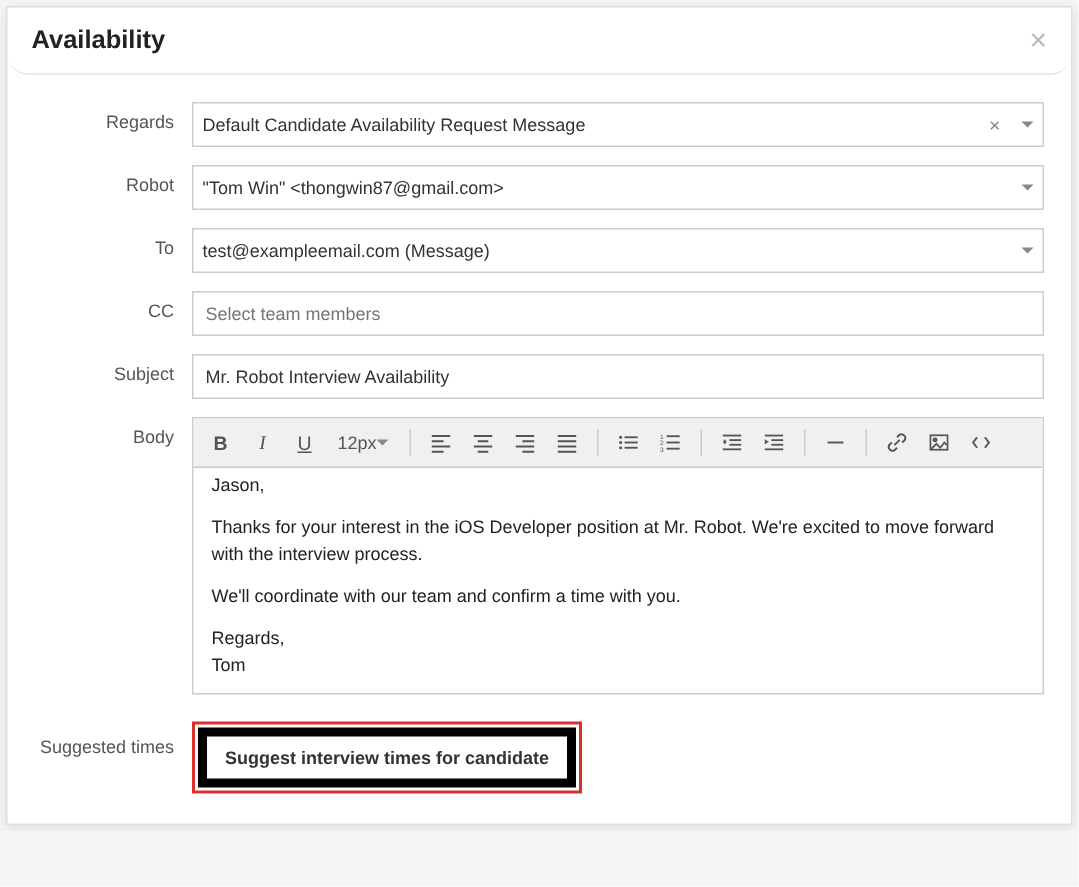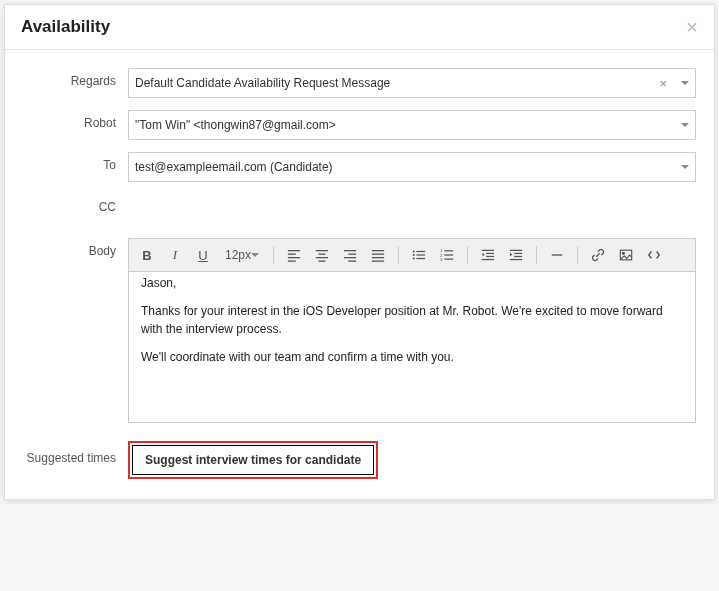--- a/index.html
+++ b/index.html
@@ -14,20 +14,21 @@
     background: #fff;
     border: 1px solid #ddd;
     box-shadow: 0 2px 8px rgba(0,0,0,0.1);
   }
   .modal-header {
     display: flex;
     justify-content: space-between;
     align-items: center;
     padding: 12px 16px;
     border-bottom: 1px solid #e5e5e5;
+    border-radius: 14px;
   }
   .modal-title {
     font-size: 17px;
     font-weight: 600;
     color: #222;
   }
   .modal-close {
     font-size: 20px;
     color: #bbb;
     cursor: pointer;
@@ -132,21 +133,21 @@
   .editor-content {
     padding: 2px 12px;
     font-size: 12px;
     color: #222;
     line-height: 1.5;
     min-height: 150px;
   }
   .editor-content p { margin: 0 0 10px 0; }
   .suggest-btn {
     display: inline-block;
-    border: 1px solid #000000;
+    border: 6px solid #000000;
     background: #fff;
     padding: 7px 12px;
     font-size: 12px;
     font-weight: 600;
     color: #333;
     cursor: pointer;
   }
   .highlight-box {
     border: 2px solid #d9302c;
     display: inline-block;
@@ -182,31 +183,38 @@
           <span class="val">"Tom Win" &lt;thongwin87@gmail.com&gt;</span>
           <span class="caret"></span>
         </div>
       </div>
     </div>
 
     <div class="form-row">
       <div class="form-label">To</div>
       <div class="form-control-wrap">
         <div class="select2">
-          <span class="val">test@exampleemail.com (Candidate)</span>
+          <span class="val">test@exampleemail.com (Message)</span>
           <span class="caret"></span>
         </div>
       </div>
     </div>
 
     <div class="form-row">
       <div class="form-label">CC</div>
-    </div>
-
-    <div class="form-row">
+      <div class="form-control-wrap">
+        <input class="input-text" placeholder="Select team members" style="">
+      </div>
+    </div>
+
+    <div class="form-row">
+      <div class="form-label">Subject</div>
+      <div class="form-control-wrap">
+        <input class="input-text" value="Mr. Robot Interview Availability" style="">
+      </div>
     </div>
 
     <div class="form-row">
       <div class="form-label">Body</div>
       <div class="form-control-wrap">
         <div class="editor-wrap">
           <div class="toolbar">
             <div class="tb-btn" style="font-weight:700;">B</div>
             <div class="tb-btn" style="font-style:italic;font-family:serif;">I</div>
             <div class="tb-btn" style="text-decoration:underline;">U</div>
@@ -313,20 +321,21 @@
                 <svg viewBox="0 0 16 16" fill="none" stroke="#555" stroke-width="1.5">
                   <polyline points="5,4 2,8 5,12"></polyline>
                   <polyline points="11,4 14,8 11,12"></polyline>
                 </svg>
               </div>
           </div>
           <div class="editor-content">
             <p>Jason,</p>
             <p>Thanks for your interest in the iOS Developer position at Mr. Robot. We're excited to move forward with the interview process.</p>
             <p>We'll coordinate with our team and confirm a time with you.</p>
+            <p style="margin-bottom:0;"><span>Regards,</span><br><span>Tom</span></p>
           </div>
         </div>
       </div>
     </div>
 
     <div class="form-row" style="margin-top:18px;">
       <div class="form-label" style="padding-top:10px;">
         <span>Suggested times</span>
       </div>
       <div class="form-control-wrap">

